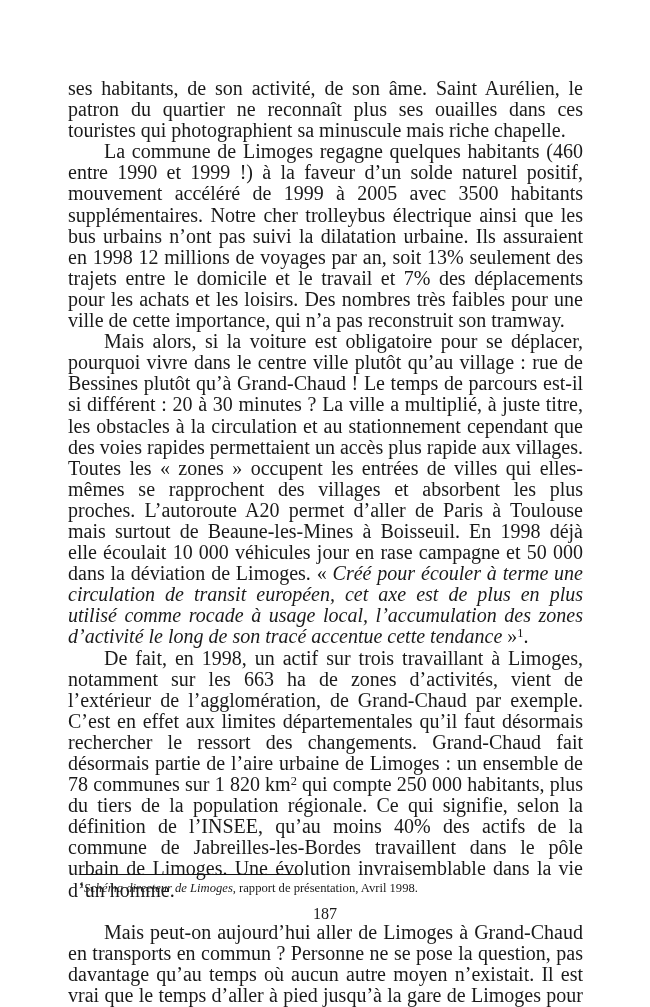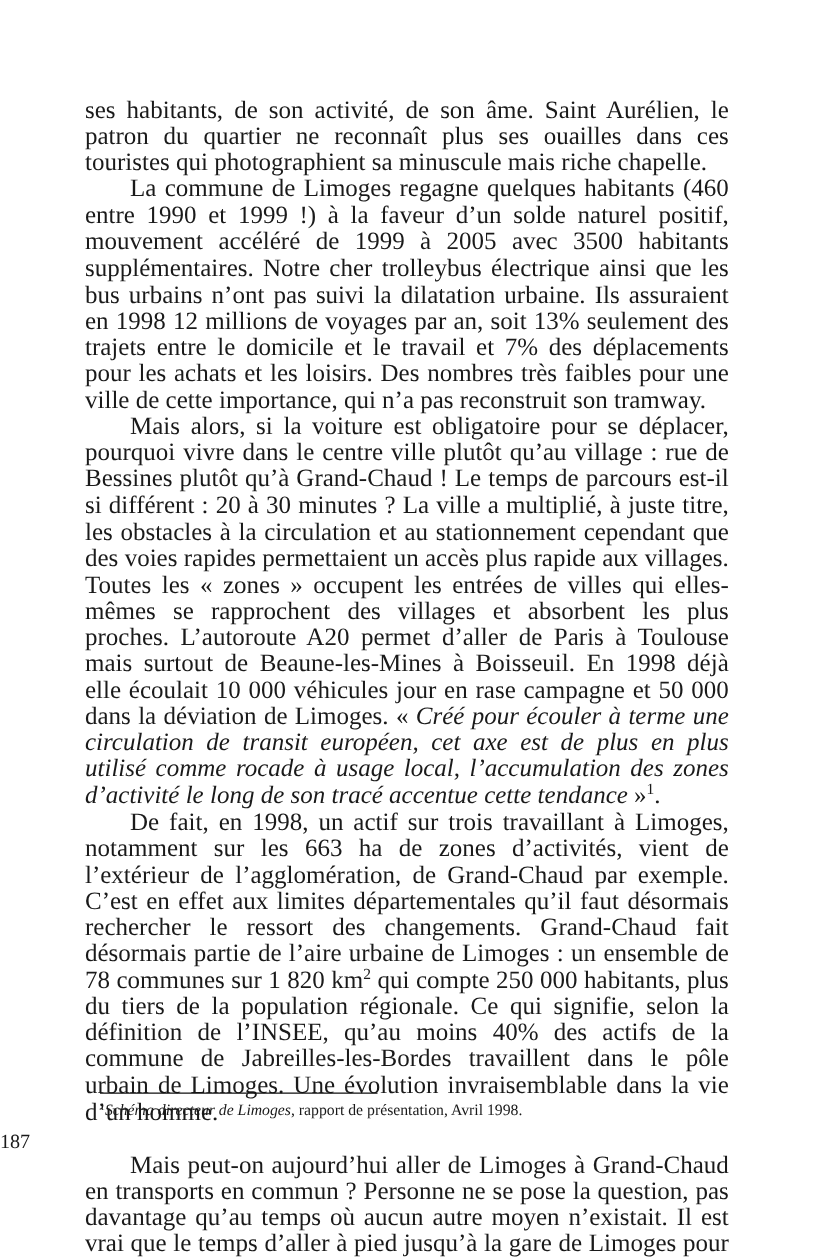--- a/index.html
+++ b/index.html
@@ -68,20 +68,21 @@
     margin: 0;
     font-size: 12.6px;
     line-height: 15px;
     text-align: left;
   }
   .page-number {
     position: absolute;
     left: 0;
     top: 903px;
     width: 650px;
+    text-align: center;
     font-size: 16.1px;
     line-height: 21px;
   }
 </style>
 </head>
 <body>
 
 <div class="page">
 
   <div class="text-column">

